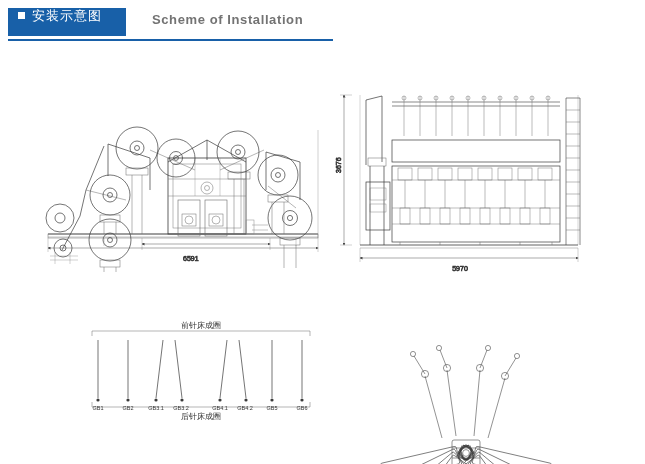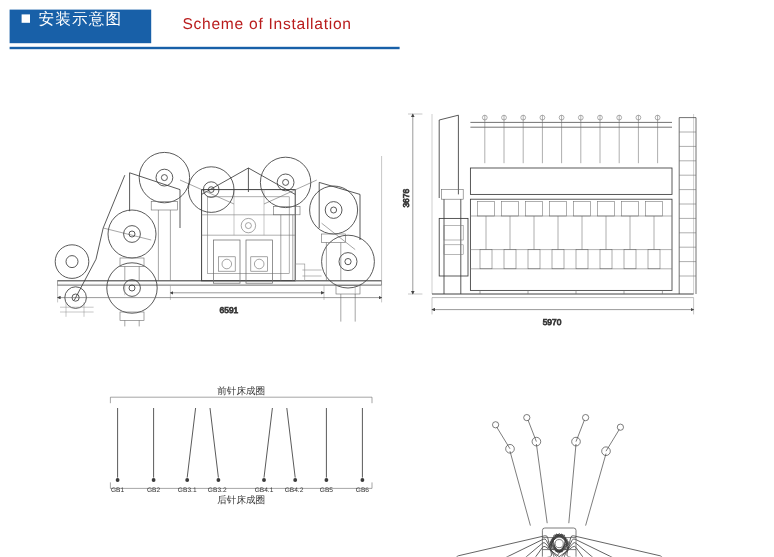--- a/index.html
+++ b/index.html
@@ -48,22 +48,23 @@
   .header-title-cn {
     font-size: 13px;
     letter-spacing: 1px;
     white-space: nowrap;
   }
   .header-sub {
     position: absolute;
     left: 152px;
     top: 4px;
     font-size: 13px;
-    color: #b91c1c;
+    color: #737373;
     letter-spacing: 0.6px;
+    font-weight: bold;
   }
   .header-rule {
     position: absolute;
     left: 8px;
     top: 31px;
     width: 325px;
     height: 2px;
     background: #1860a8;
   }
 

